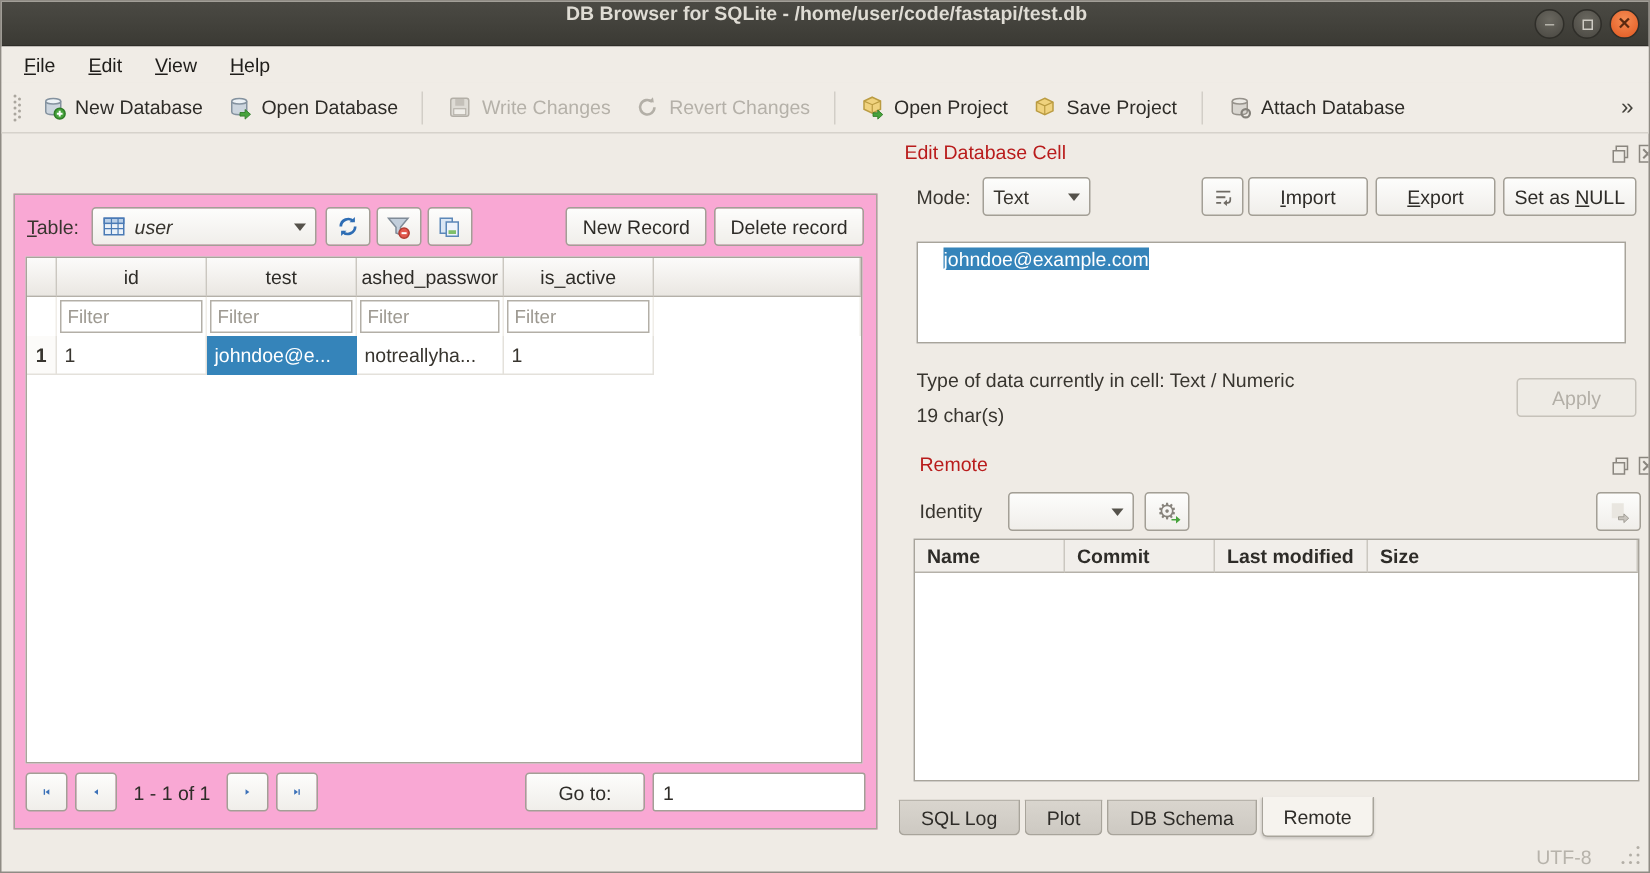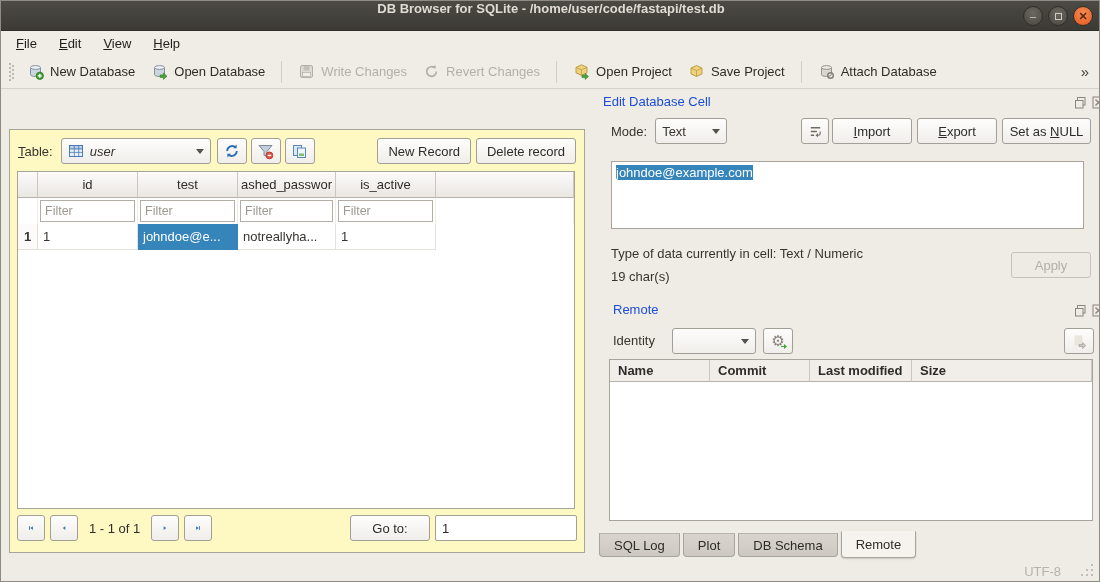--- a/index.html
+++ b/index.html
@@ -62,21 +62,21 @@
     background:linear-gradient(#fdfdfc,#f0eeea); border:1px solid #a39f96; border-radius:3px; }
   
   #left-tabs { position:absolute; left:8px; top:102px; height:27px; display:flex; align-items:flex-end; z-index:2; }
   .tab {
     padding:4px 14px; border:1px solid #a8a49b; border-bottom:none; border-radius:4px 4px 0 0;
     background:linear-gradient(#dedad3,#cfcbc4); margin-right:2px; height:24px; display:flex; align-items:center; color:#2e2c28;
   }
   .tab.active { background:#f1ede7; height:27px; position:relative; z-index:3; }
   #left-panel {
     position:absolute; left:8px; top:128px; width:576px; height:424px;
-    border:1px solid #a8a49b; background:#fef9c3; z-index:1;
+    border:1px solid #a8a49b; background:#f9a8d4; z-index:1;
   }
   #controls-row { position:absolute; left:8px; top:7px; right:8px; height:28px; display:flex; align-items:center; }
   #table-combo { width:150px; margin-left:8px;font-style:italic; }
   #grid {
     position:absolute; left:7px; top:41px; width:558px; height:338px;
     border:1px solid #a8a49b; background:#fff; overflow:hidden;
   }
   .grow { display:grid; grid-template-columns:20px 100px 100px 98px 100px 1fr; }
   .ghead { height:26px; }
   .ghead > div {
@@ -93,25 +93,25 @@
   .drow { height:26px; }
   .drow > div { border-right:1px solid #e4e1db; border-bottom:1px solid #e4e1db; display:flex; align-items:center; padding:0 5px; overflow:hidden; white-space:nowrap; }
   .drow .rowhdr { justify-content:center; font-weight:bold; padding:0; background:#fcfbf9; }
   .cell-selected { background:#3584ba; color:#fff; border-right:1px solid #3584ba !important; border-bottom:1px solid #3584ba !important; }
   #pager { position:absolute; left:7px; right:7px; top:383px; height:30px; display:flex; align-items:center; gap:5px; }
   .navbtn { width:28px; height:26px; }
   #range-label { margin:0 6px; color:#2e2c28; }
   #goto-btn { margin-left:auto; width:80px; }
   #goto-input { width:142px; height:26px; border:1px solid #a39f96; border-radius:2px; padding:0 6px; font-family:inherit; font-size:13px; background:#fff; color:#2e2c28; }
   
-  .dock-title { position:absolute; color:#1d4ed8; }
+  .dock-title { position:absolute; color:#b91c1c; }
   .dock-btns { position:absolute; display:flex; gap:4px; }
   .dockbtn { width:14px; height:14px; display:flex; align-items:center; justify-content:center; }
   .editor {
-    position:absolute; left:610px; border:1px solid #a8a49b; background:#fff; padding:3px 4px; font-size:13px;
+    position:absolute; left:610px; border:1px solid #a8a49b; background:#fff; padding:3px 17px; font-size:13px;
   }
   .selection { background:#3584ba; color:#fff; }
   .hdots { width:2px; height:2px; background:#a39f98; border-radius:50%;
     box-shadow:5px 0 #a39f98,10px 0 #a39f98,15px 0 #a39f98,20px 0 #a39f98,25px 0 #a39f98; }
   .vdots2 { width:2px; height:2px; background:#a39f98; border-radius:50%;
     box-shadow:0 5px #a39f98,0 10px #a39f98,0 15px #a39f98,0 20px #a39f98; }
   #remote-table { position:absolute; left:608px; top:358px; width:484px; height:162px; border:1px solid #a8a49b; background:#fff; }
   #remote-head { display:grid; grid-template-columns:100px 100px 102px 1fr; height:22px; }
   #remote-head > div { background:#f1eeea; border-right:1px solid #cbc7c0; border-bottom:1px solid #b5b1a9; display:flex; align-items:center; padding:0 8px; font-weight:bold; color:#2e2c28; }
   

